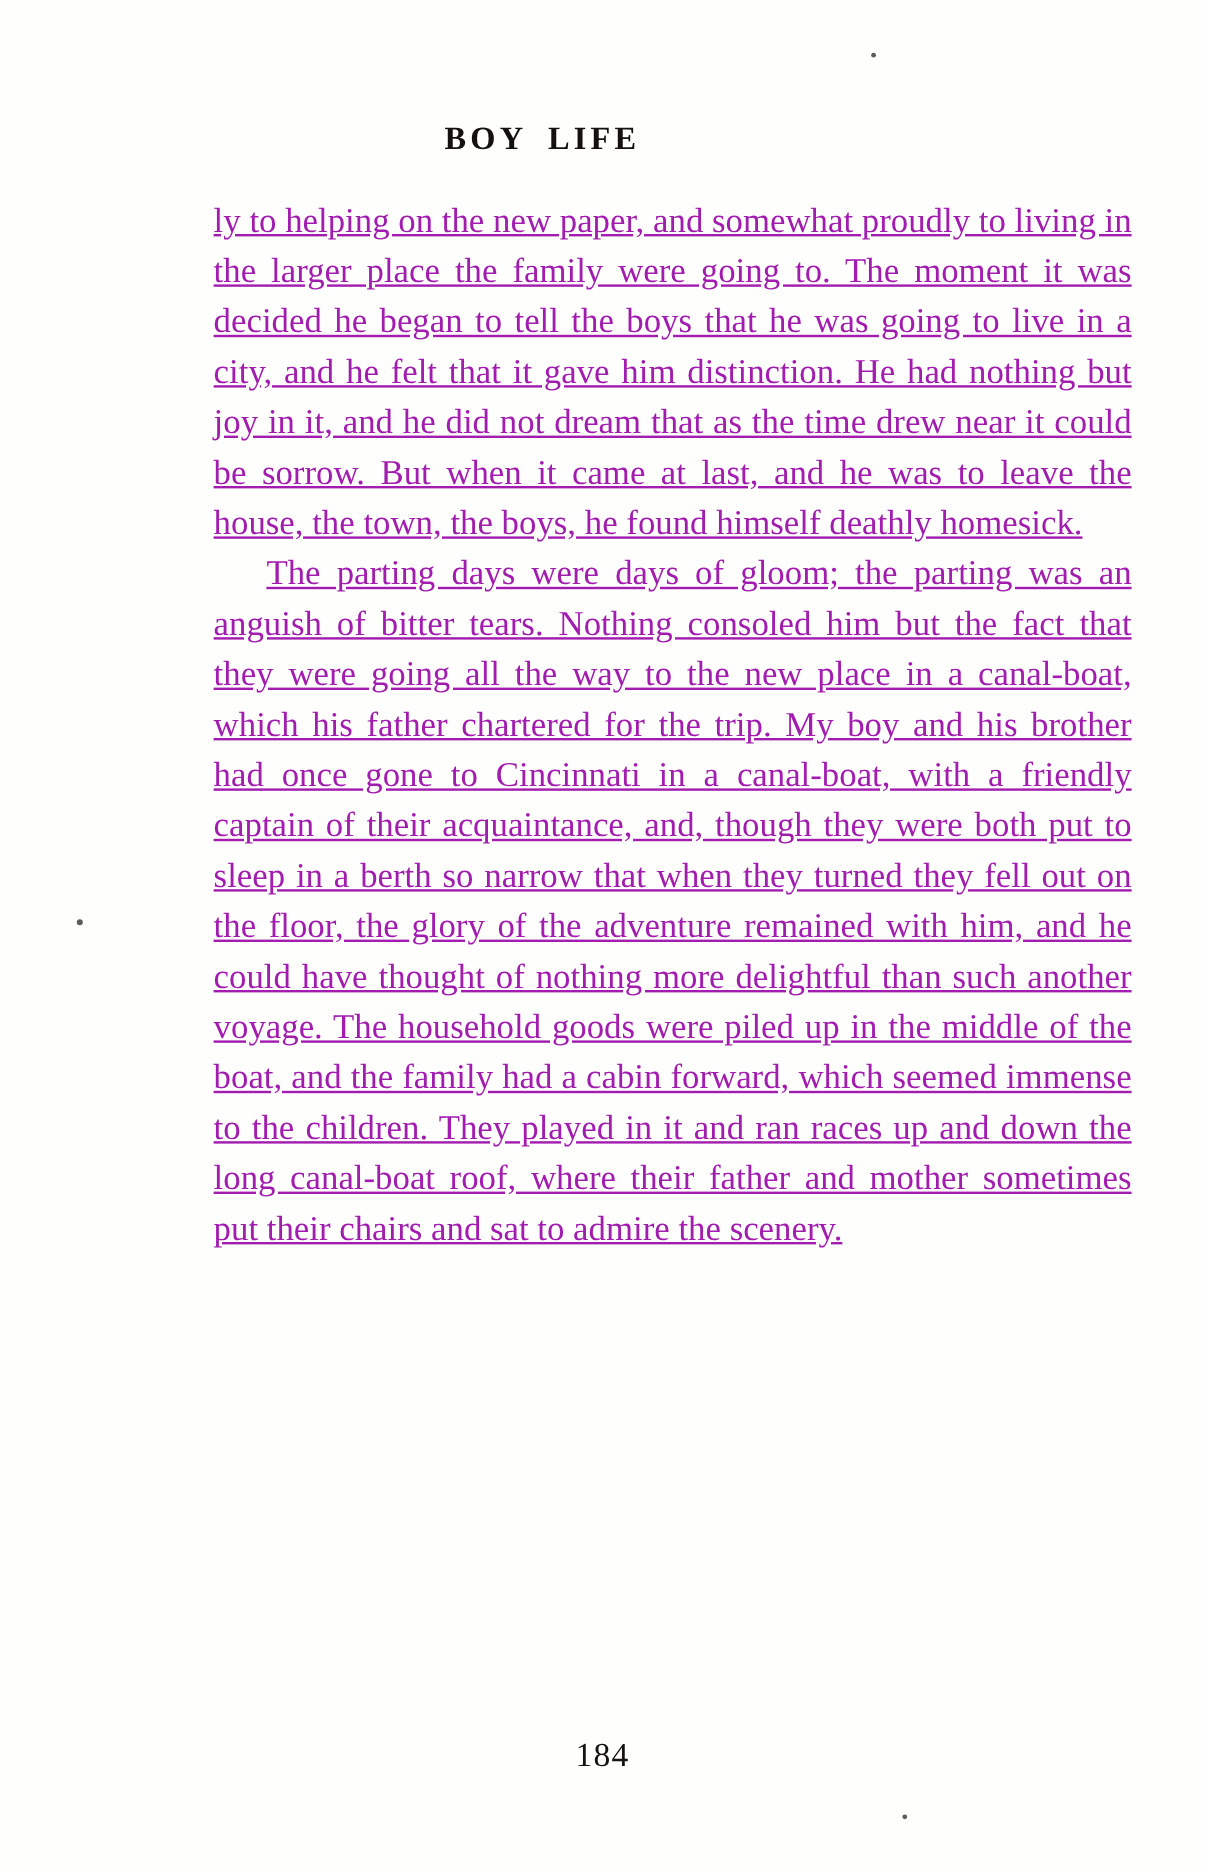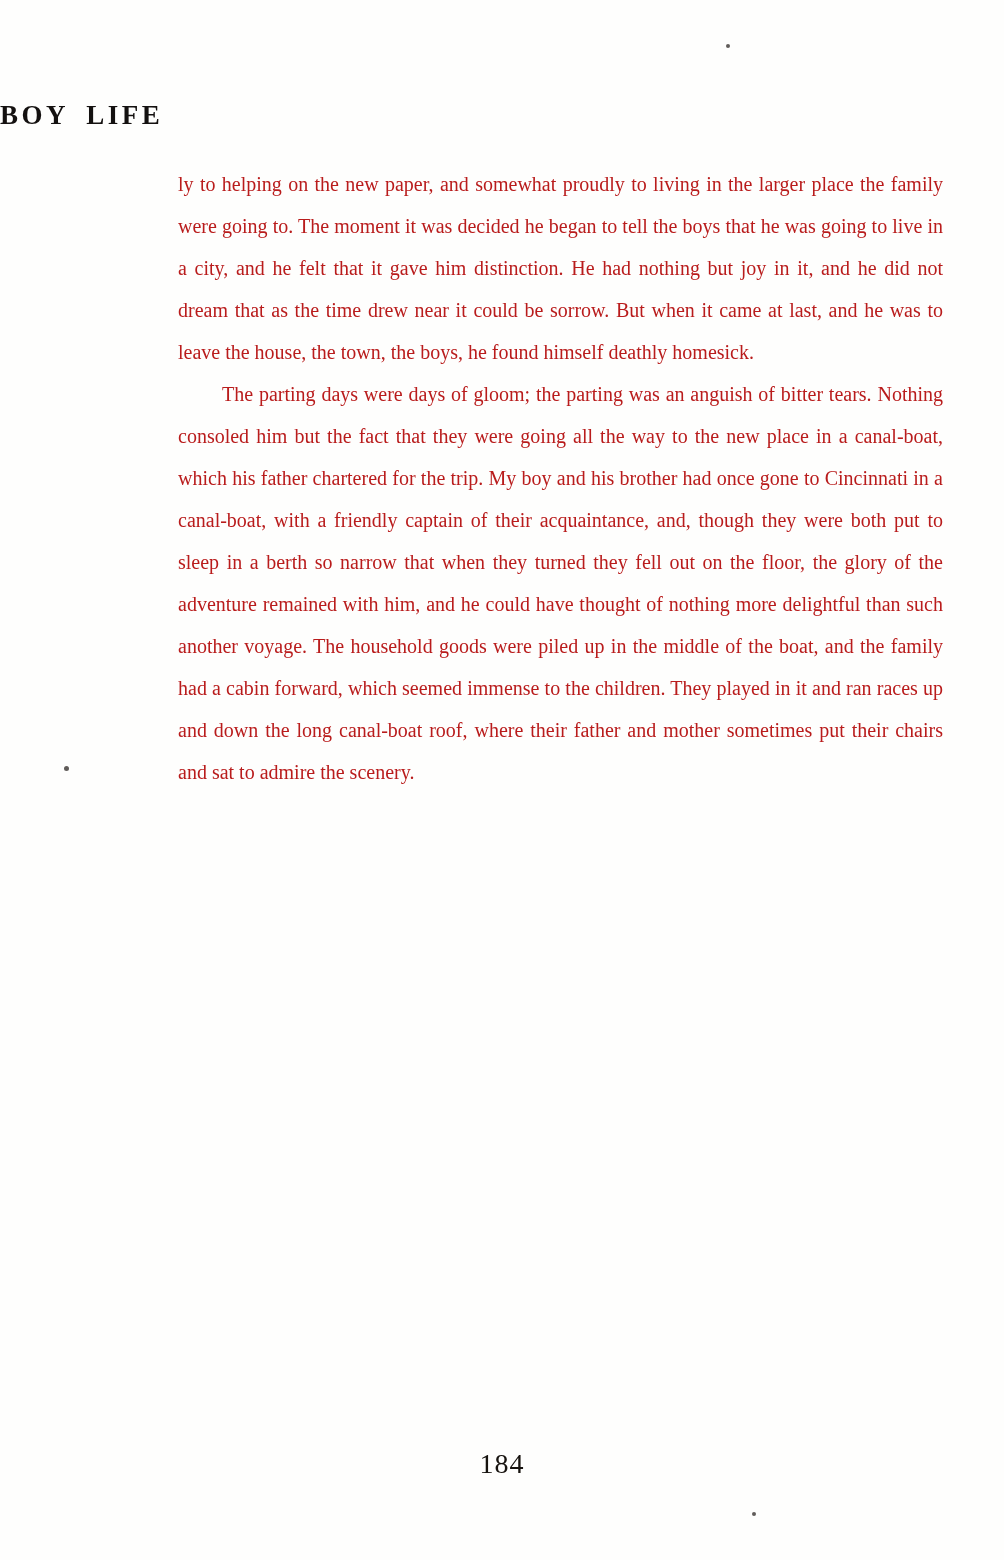--- a/index.html
+++ b/index.html
@@ -31,41 +31,43 @@
   }
   .speck.s1 { left: 726px; top: 44px;  width: 4px; height: 4px; }
   .speck.s2 { left: 64px;  top: 766px; width: 5px; height: 5px; }
   .speck.s3 { left: 752px; top: 1512px;width: 4px; height: 4px; }
 
   .running-head {
     position: absolute;
     left: 0;
     top: 100px;
     width: 904px;
+    text-align: center;
     font-size: 27px;
     font-weight: bold;
     letter-spacing: 3.5px;
     word-spacing: 8px;
     color: #141110;
   }
 
   .text-block {
     position: absolute;
     left: 178px;
     top: 163px;
     width: 765px;
   }
 
   p {
     margin: 0;
-    font-size: 20px;
+    font-size: 29px;
     line-height: 42px;
     text-align: justify;
     text-justify: inter-word;
-    color: #b91c1c;
+    color: #a21caf;
+    text-decoration: underline;
   }
   p.indent {
     text-indent: 44px;
   }
 
   .folio {
     position: absolute;
     left: 0;
     top: 1448px;
     width: 1004px;

